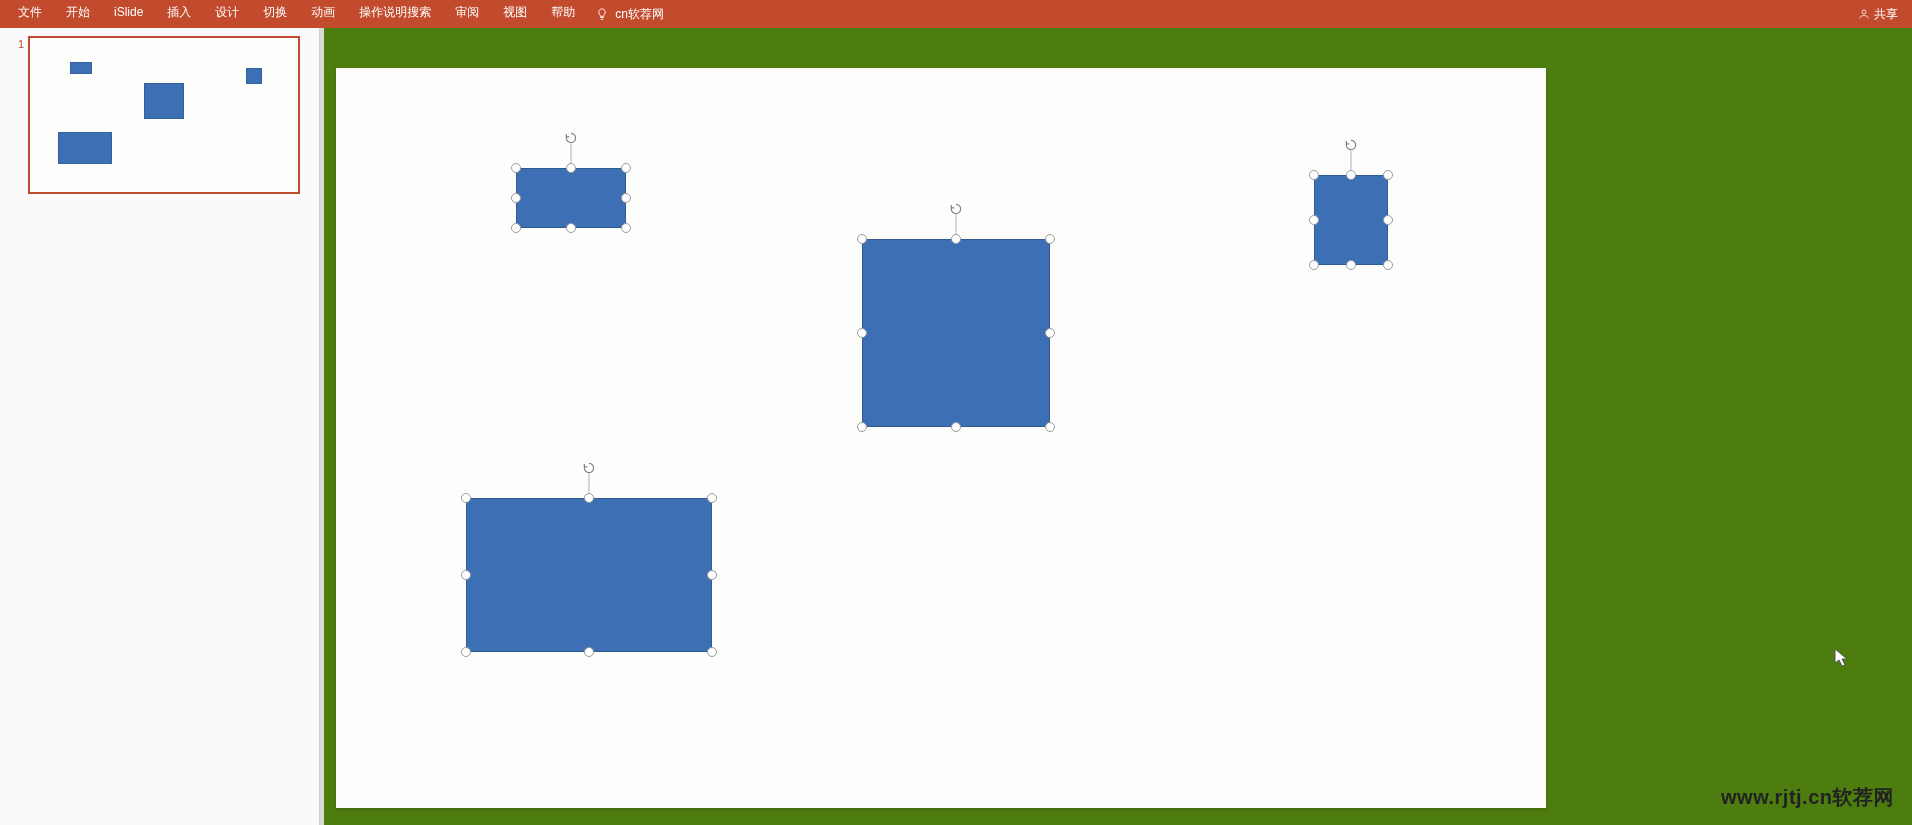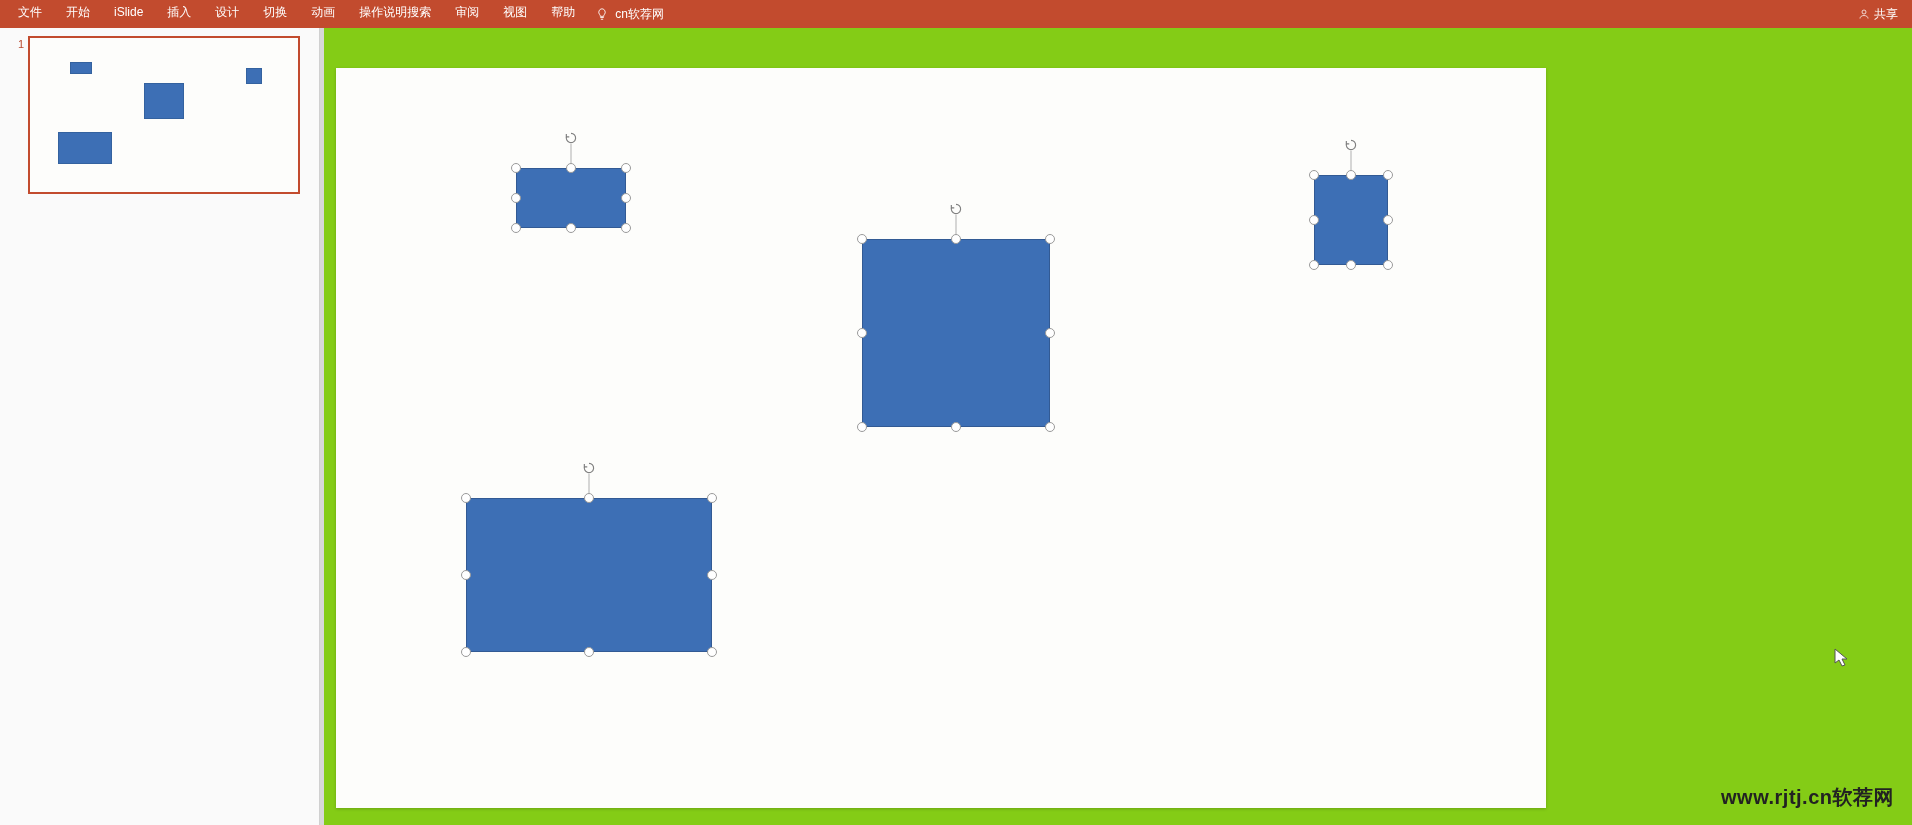--- a/index.html
+++ b/index.html
@@ -98,21 +98,21 @@
     border: 1px solid #34629f;
     box-sizing: border-box;
   }
   .divider {
     width: 4px;
     background: #d8d8d8;
   }
   .canvas-area {
     flex: 1;
     position: relative;
-    background: #84cc16;
+    background: #4d7c0f;
   }
   .slide {
     position: absolute;
     left: 12px;
     top: 40px;
     width: 1210px;
     height: 740px;
     background: #fdfdfb;
     box-shadow: 0 1px 3px rgba(0,0,0,0.2);
   }

